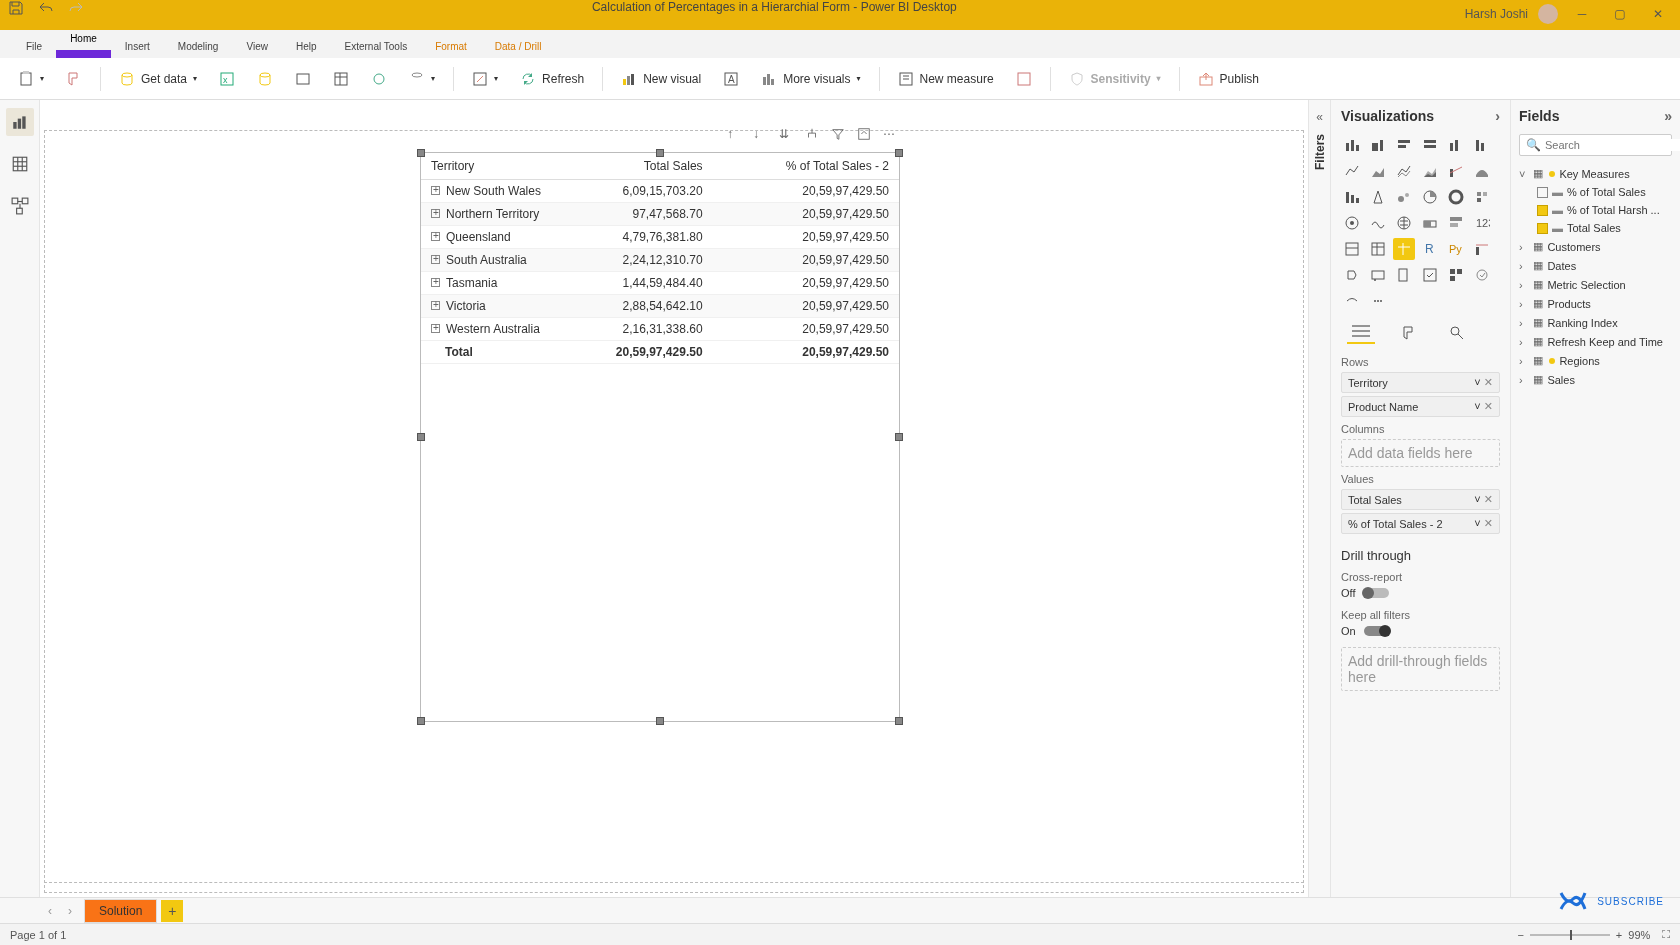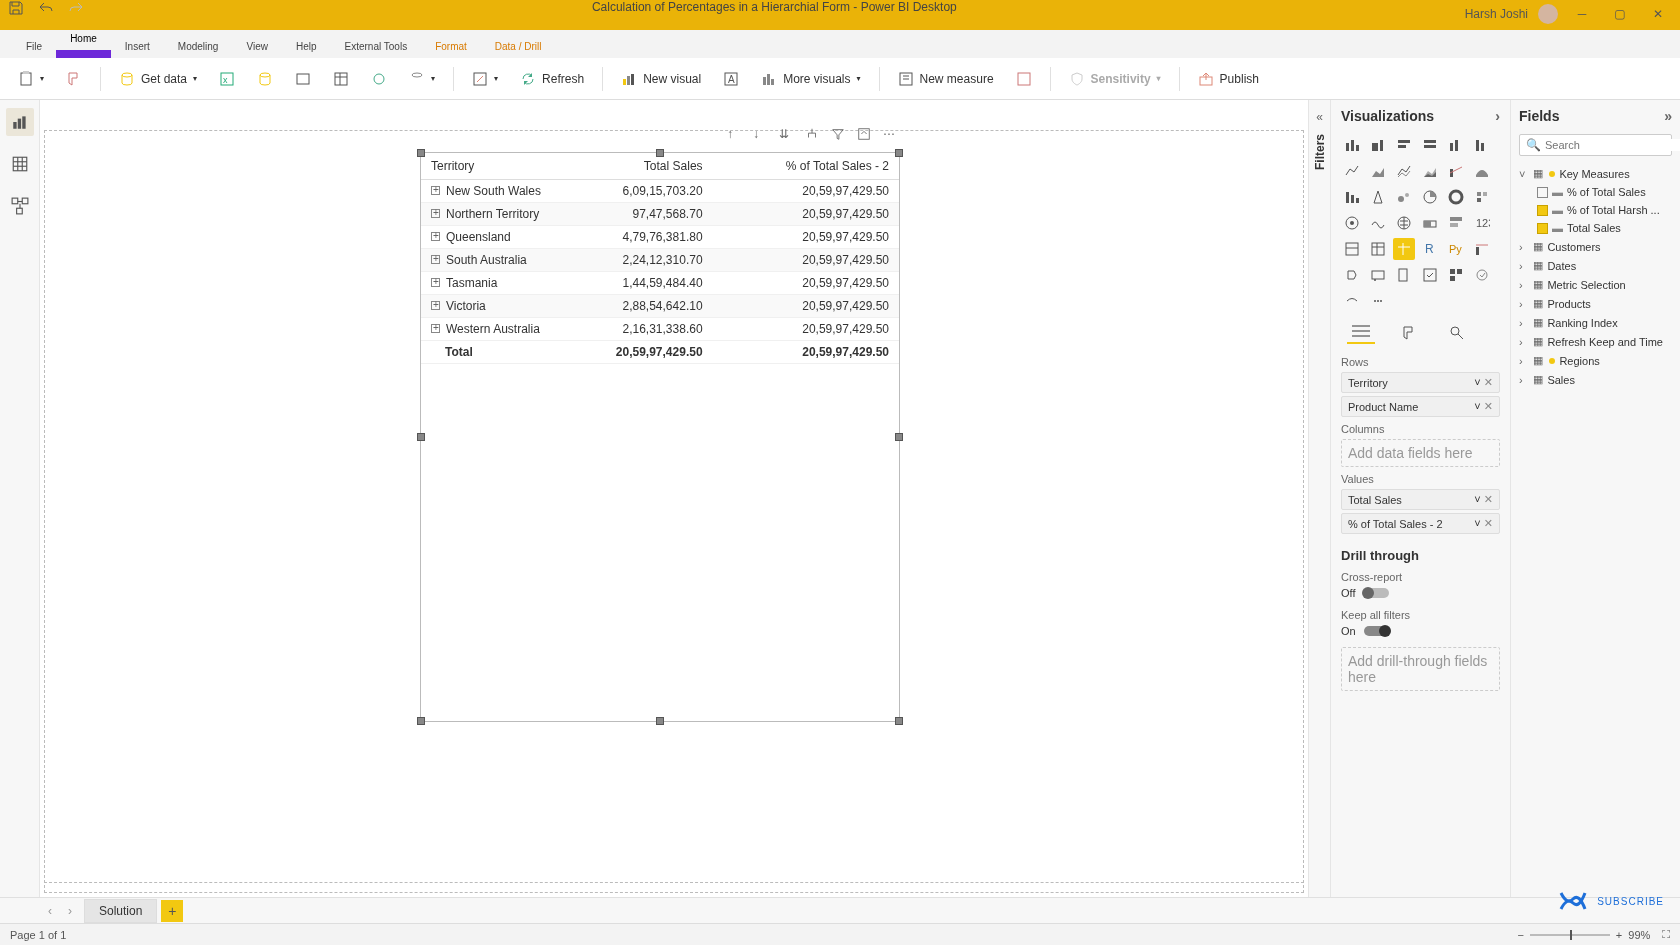--- a/index.html
+++ b/index.html
@@ -73,21 +73,21 @@
 
 .tool-row { display:flex; gap:20px; margin:10px 0 12px; justify-content:flex-start; padding-left:6px; }
 .tool-btn { width:28px; height:22px; display:flex; align-items:center; justify-content:center; cursor:pointer; }
 .tool-btn.active { border-bottom:2px solid #f2c811; padding-bottom:2px; }
 
 .sect-label { font-size:11px; color:#666; margin:6px 0 4px; }
 .field-pill { background:#f0f0f0; border:1px solid #ddd; padding:3px 6px; font-size:11px; display:flex; align-items:center; justify-content:space-between; margin-bottom:3px; border-radius:2px; }
 .field-pill .x { color:#888; cursor:pointer; font-size:11px; }
 .field-drop { border:1px dashed #ccc; padding:5px 6px; font-size:14px; color:#999; border-radius:2px; }
 
-.drill-head { font-size:13px; font-weight:700; margin:14px 0 8px; }
+.drill-head { font-size:13px; font-weight:400; margin:14px 0 8px; }
 .toggle { display:flex; align-items:center; gap:8px; margin:4px 0 10px; font-size:11px; }
 .toggle-track { width:26px; height:10px; background:#bbb; border-radius:5px; position:relative; }
 .toggle-knob { position:absolute; width:12px; height:12px; background:#666; border-radius:50%; top:-1px; }
 .toggle.off .toggle-knob { left:-1px; }
 .toggle.on .toggle-track { background:#888; }
 .toggle.on .toggle-knob { right:-1px; background:#333; }
 
 
 .fields-pane { width:170px; background:#f7f7f7; border-left:1px solid #e5e5e5; padding:8px 8px; overflow-y:auto; }
 .search-box { display:flex; align-items:center; border:1px solid #ccc; background:#fff; padding:3px 6px; border-radius:2px; margin-bottom:8px; }
@@ -96,21 +96,21 @@
 .field-tree-item .chev { width:10px; color:#666; }
 .field-tree-item.child { padding-left:18px; }
 .cb { width:11px; height:11px; border:1px solid #888; display:inline-block; }
 .cb.checked { background:#f2c811; border-color:#c9a200; }
 .calc-dot { width:6px; height:6px; background:#f2c811; border-radius:50%; display:inline-block; margin-left:2px; }
 .tbl-icon { color:#666; }
 
 
 .page-tabs { height:26px; background:#f7f7f7; border-top:1px solid #e0e0e0; display:flex; align-items:center; padding-left:40px; }
 .pg-nav { width:20px; height:20px; display:flex; align-items:center; justify-content:center; color:#999; }
-.pg-tab { padding:4px 14px; background:#e5e5e5; border:1px solid #ddd; font-size:12px; margin-left:4px; }
+.pg-tab { padding:4px 14px; background:#f97316; border:1px solid #ddd; font-size:12px; margin-left:4px; }
 .pg-add { width:22px; height:22px; background:#f2c811; display:flex; align-items:center; justify-content:center; margin-left:4px; font-size:14px; color:#555; cursor:pointer; }
 
 
 .status { height:22px; background:#f3f3f3; border-top:1px solid #ddd; display:flex; align-items:center; justify-content:space-between; padding:0 10px; font-size:11px; color:#555; }
 .zoom-slider { display:flex; align-items:center; gap:6px; }
 .zs-track { width:80px; height:2px; background:#bbb; position:relative; }
 .zs-thumb { position:absolute; top:-4px; left:50%; width:2px; height:10px; background:#555; }
 
 .subscribe { position:absolute; right:16px; bottom:28px; display:flex; flex-direction:row; align-items:center; gap:4px; }
 .sub-text { font-size:10px; color:#1e6fd9; letter-spacing:1px; }

